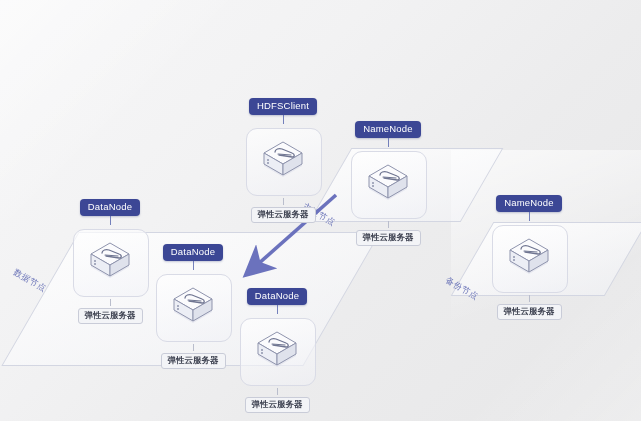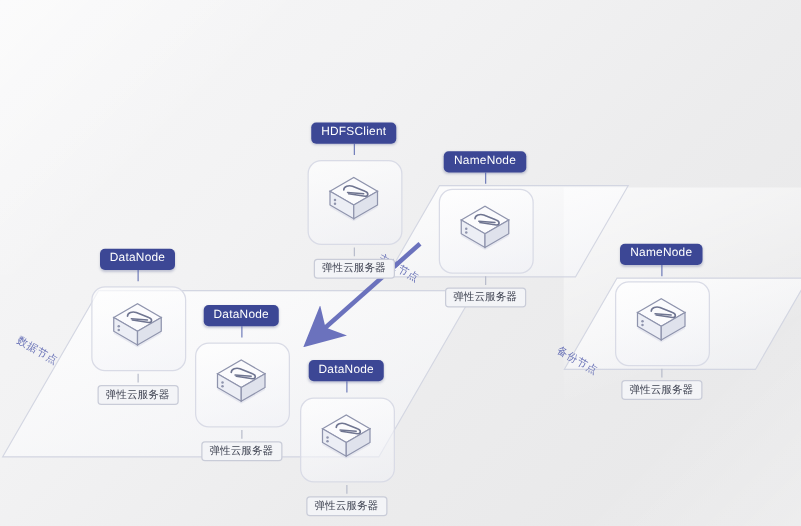--- a/index.html
+++ b/index.html
@@ -73,20 +73,21 @@
     margin:2px auto 0;
     display:table;
     padding:2px 6px 3px;
     font-size:8.5px;
     line-height:1.1;
     color:#3f4352;
     background:#f3f4f7;
     border:1px solid #c9ccd8;
     border-radius:3px;
     white-space:nowrap;
+    font-weight:bold;
   }
   .cap-stem{
     width:1px;height:7px;margin:0 auto;
     background:#b9bdcc;
   }
 
   
   .zone-label{
     position:absolute;
     font-size:8.5px;

